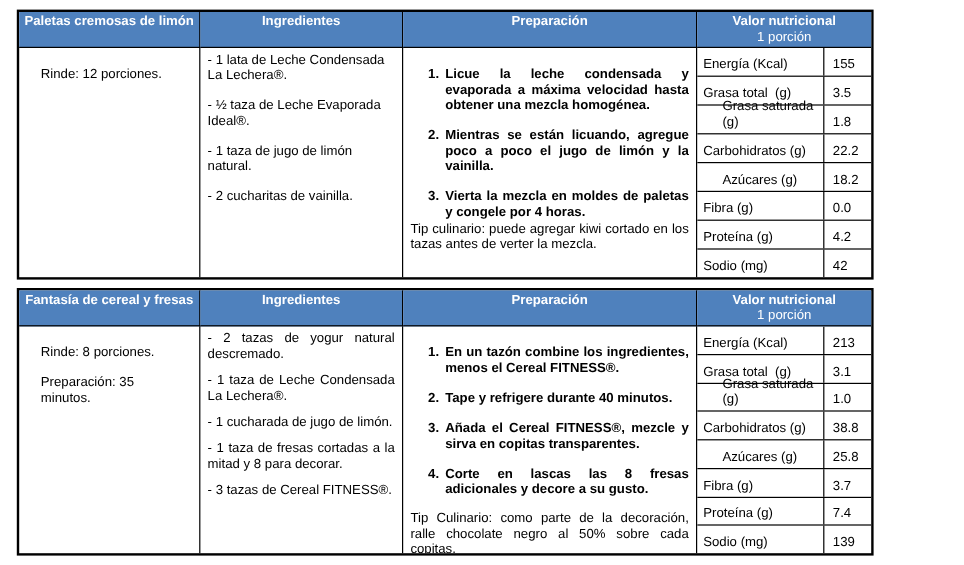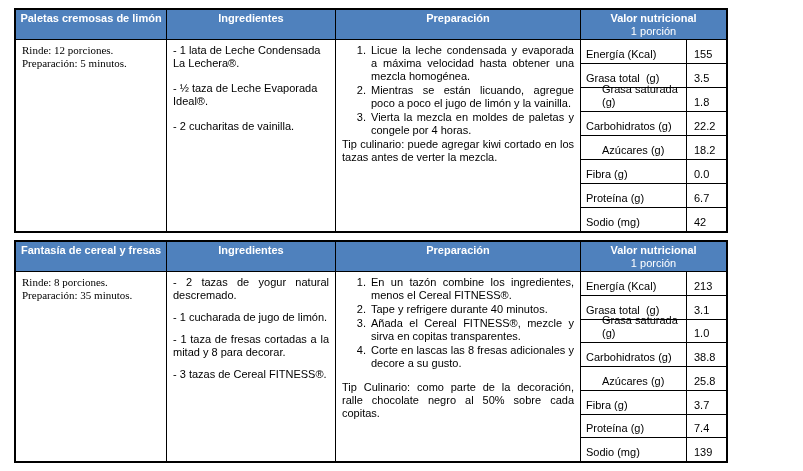--- a/index.html
+++ b/index.html
@@ -44,32 +44,32 @@
   
   .bcell {
     border-right: 1px solid #000;
     font-size: 11px;
     line-height: 13px;
     padding: 4px 6px;
     overflow: hidden;
   }
   .bcell.last { border-right: none; padding: 0; }
 
-  .info div { margin: 0; font-family: Liberation Serif, serif; }
+  .info div { margin: 12px; }
 
   .ing p { margin: 0 0 12px 0; }
   .ing.tight p { margin: 0 0 9px 0; }
   .ing.justify p { text-align: justify; }
 
   .prep ol {
     margin: 0;
     padding-left: 27px;
     text-align: justify;
   }
-  .prep li { margin: 0 0 1px 0; padding-left: 2px; }
+  .prep li { margin: 12px 0 1px 0; padding-left: 2px; font-weight: bold; }
   .tip { text-align: justify; margin: 0; }
   .tip.spaced { margin-top: 11px; }
 
   
   .nutrition { display: flex; flex-direction: column; height: 100%; }
   .nrow { flex: 1; display: flex; border-bottom: 1px solid #000; min-height: 0; }
   .nrow:last-child { border-bottom: none; }
   .nlabel {
     flex: 1;
     display: flex;
@@ -100,26 +100,26 @@
     <div class="hcell">Paletas cremosas de limón</div>
     <div class="hcell">Ingredientes</div>
     <div class="hcell">Preparación</div>
     <div class="hcell">
       <span>Valor nutricional</span>
       <span class="hsub">1 porción</span>
     </div>
 
     <div class="bcell info">
       <div>Rinde: 12 porciones.</div>
-      <div>Preparación: 5 minutos.</div>
     </div>
 
     <div class="bcell ing">
       <p>- 1 lata de Leche Condensada La Lechera®.</p>
       <p>- ½ taza de Leche Evaporada Ideal®.</p>
+      <p>- 1 taza de jugo de limón natural.</p>
       <p>- 2 cucharitas de vainilla.</p>
     </div>
 
     <div class="bcell prep">
       <ol>
         <li>Licue la leche condensada y evaporada a máxima velocidad hasta obtener una mezcla homogénea.</li>
         <li>Mientras se están licuando, agregue poco a poco el jugo de limón y la vainilla.</li>
         <li>Vierta la mezcla en moldes de paletas y congele por 4 horas.</li>
       </ol>
       <p class="tip">Tip culinario: puede agregar kiwi cortado en los tazas antes de verter la mezcla.</p>
@@ -146,21 +146,21 @@
         <div class="nrow indent">
           <div class="nlabel">Azúcares (g)</div>
           <div class="nvalue">18.2</div>
         </div>
         <div class="nrow">
           <div class="nlabel">Fibra (g)</div>
           <div class="nvalue">0.0</div>
         </div>
         <div class="nrow">
           <div class="nlabel">Proteína (g)</div>
-          <div class="nvalue">6.7</div>
+          <div class="nvalue">4.2</div>
         </div>
         <div class="nrow">
           <div class="nlabel">Sodio (mg)</div>
           <div class="nvalue">42</div>
         </div>
       </div>
     </div>
   </div>
 
   <div class="recipe-table table-2">
@@ -173,20 +173,21 @@
       <span class="hsub">1 porción</span>
     </div>
 
     <div class="bcell info">
       <div>Rinde: 8 porciones.</div>
       <div>Preparación: 35 minutos.</div>
     </div>
 
     <div class="bcell ing tight justify">
       <p>- 2 tazas de yogur natural descremado.</p>
+      <p>- 1 taza de Leche Condensada La Lechera®.</p>
       <p>- 1 cucharada de jugo de limón.</p>
       <p>- 1 taza de fresas cortadas a la mitad y 8 para decorar.</p>
       <p>- 3 tazas de Cereal FITNESS®.</p>
     </div>
 
     <div class="bcell prep">
       <ol>
         <li>En un tazón combine los ingredientes, menos el Cereal FITNESS®.</li>
         <li>Tape y refrigere durante 40 minutos.</li>
         <li>Añada el Cereal FITNESS®, mezcle y sirva en copitas transparentes.</li>

